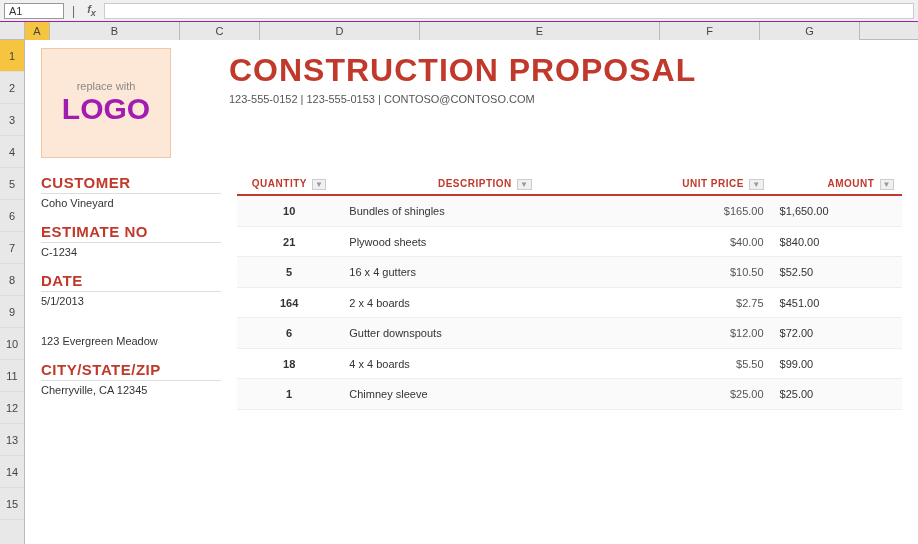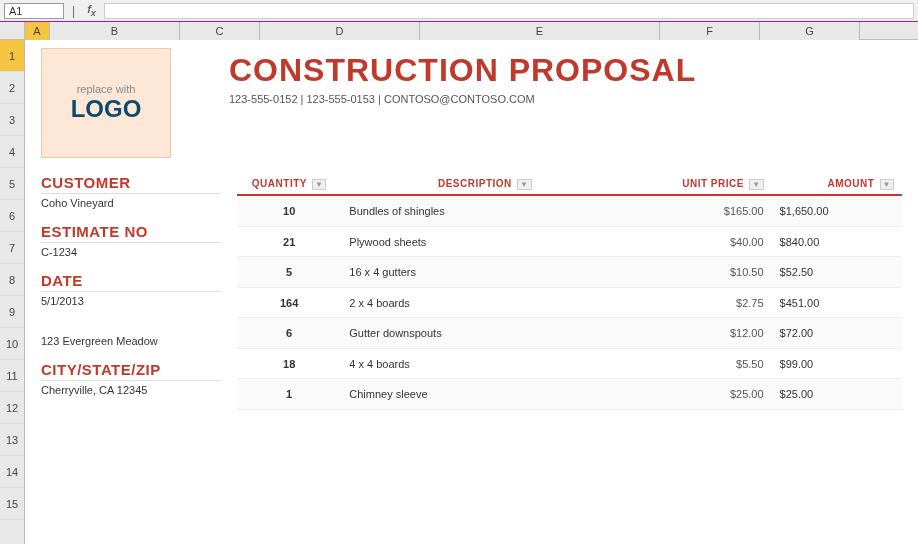--- a/index.html
+++ b/index.html
@@ -138,23 +138,23 @@
       justify-content: center;
       border: 1px solid #f0c8a8;
       margin-right: 20px;
       flex-shrink: 0;
     }
     .logo-small-text {
       font-size: 11px;
       color: #888;
     }
     .logo-big-text {
-      font-size: 24px;
-      font-weight: bold;
-      color: #0c4a6e;
+      font-size: 30px;
+      font-weight: bold;
+      color: #a21caf;
     }
 
     .company-info {
       padding-top: 4px;
     }
     .proposal-title {
       font-size: 32px;
       font-weight: bold;
       color: #c0392b;
       letter-spacing: 1px;

